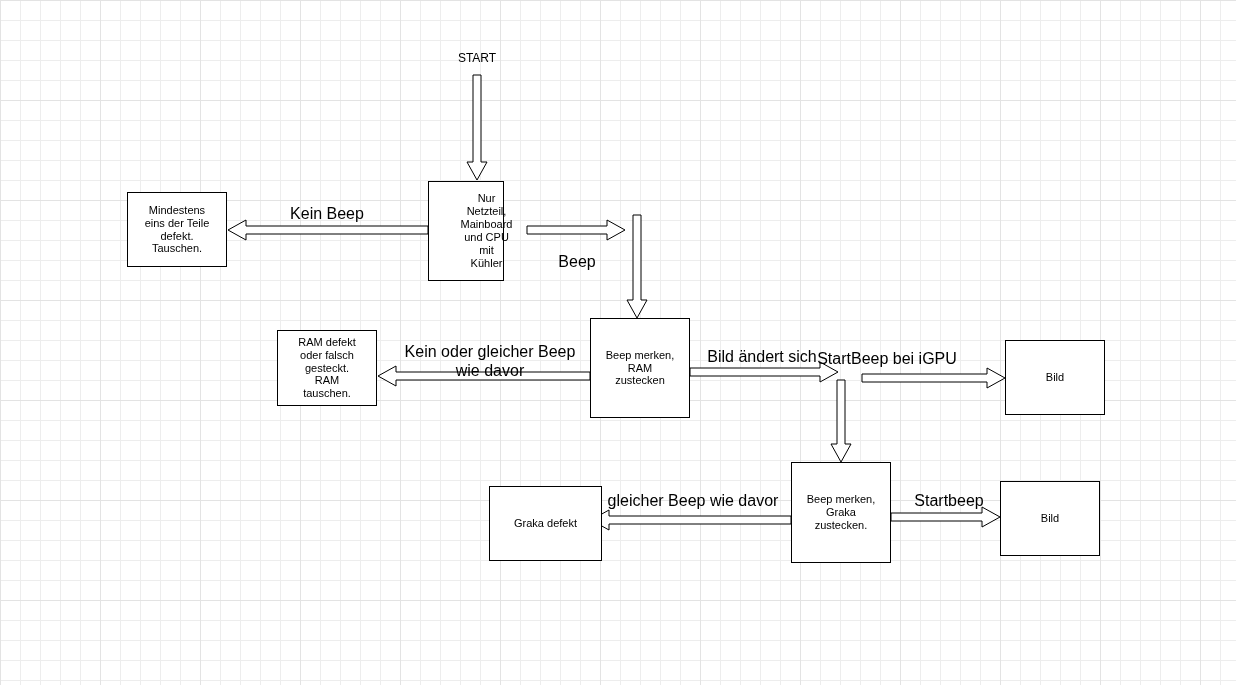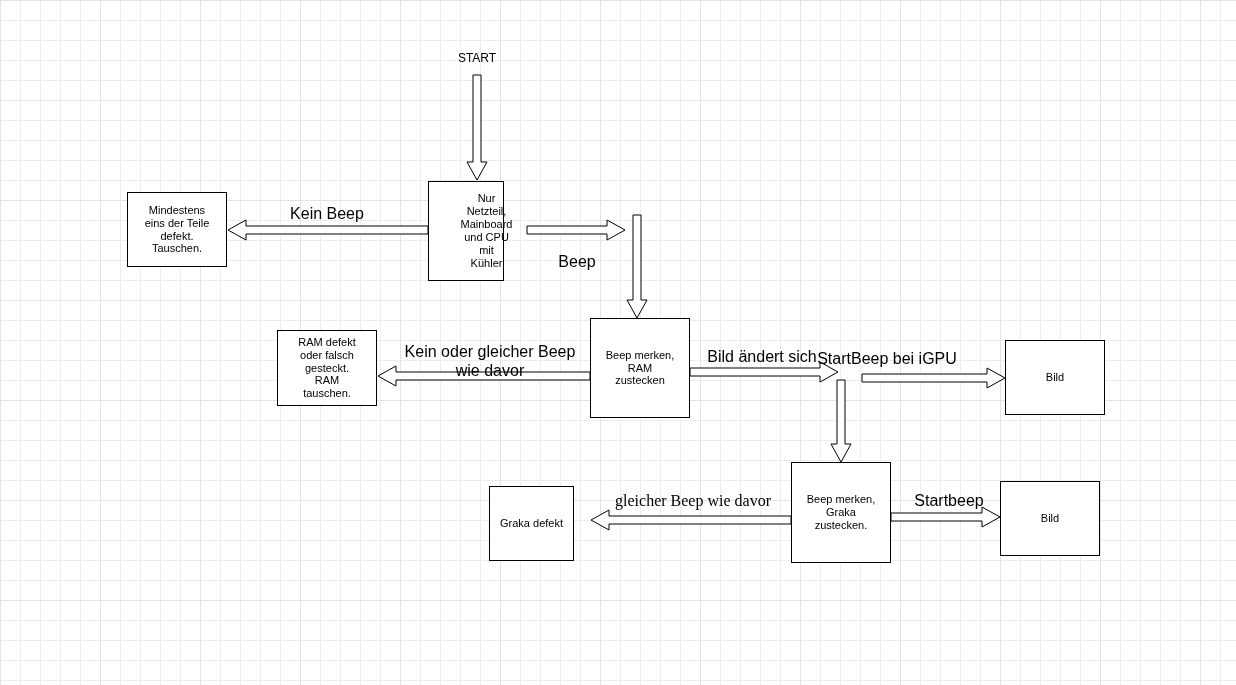--- a/index.html
+++ b/index.html
@@ -143,23 +143,23 @@
 
   <div class="node" style="left:791px;top:462px;width:100px;height:101px;">
     <span class="node-label">Beep merken,
 Graka
 zustecken.</span>
   </div>
 
   <svg class="arrow" style="left:591px;top:510px;" width="200" height="20">
     <polygon points="200,6 18,6 18,0 0,10 18,20 18,14 200,14"></polygon>
   </svg>
-  <div class="edge-label" style="left:693px;top:492px;font-family:Liberation Serif, serif;">gleicher Beep wie davor</div>
+  <div class="edge-label" style="left:693px;top:492px;">gleicher Beep wie davor</div>
 
-  <div class="node" style="left:489px;top:486px;width:85px;height:75px;">
+  <div class="node" style="left:489px;top:486px;width:113px;height:75px;">
     <span class="node-label">Graka defekt</span>
   </div>
 
   <svg class="arrow" style="left:891px;top:507px;" width="109" height="20">
     <polygon points="0,6 91,6 91,0 109,10 91,20 91,14 0,14"></polygon>
   </svg>
   <div class="edge-label" style="left:949px;top:492px;">Startbeep</div>
 
   <div class="node" style="left:1000px;top:481px;width:100px;height:75px;">
     <span class="node-label">Bild</span>

